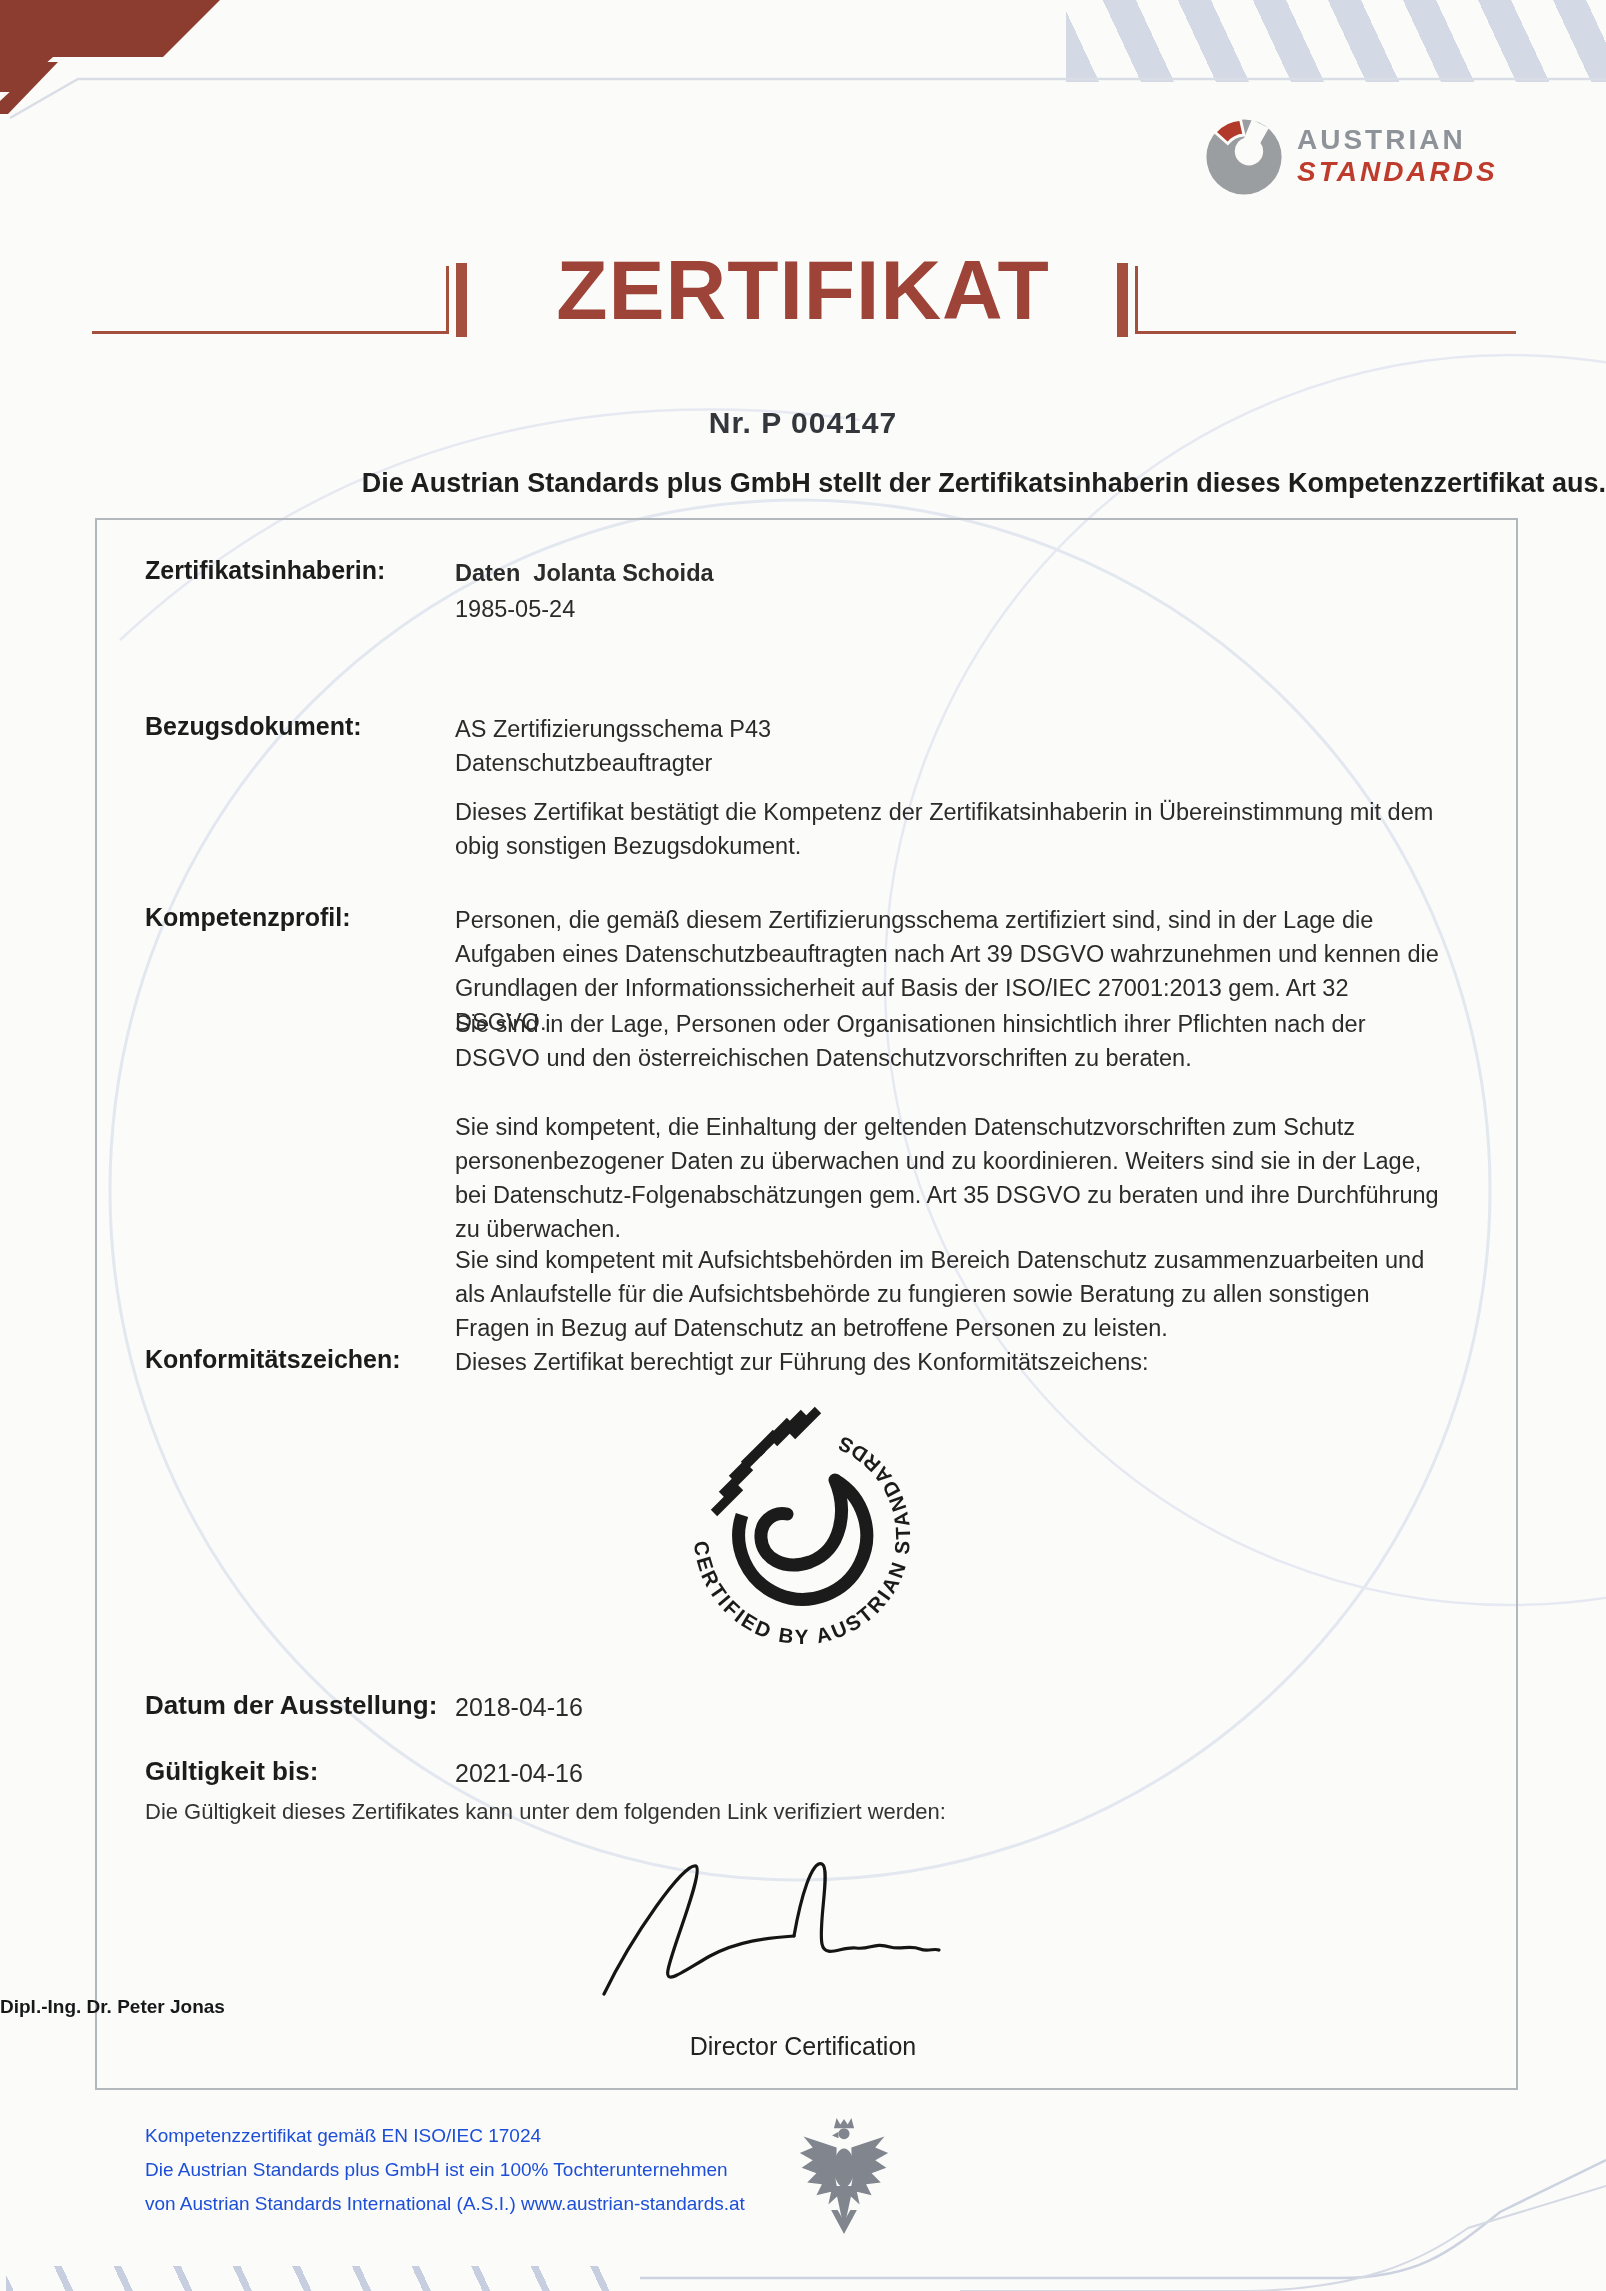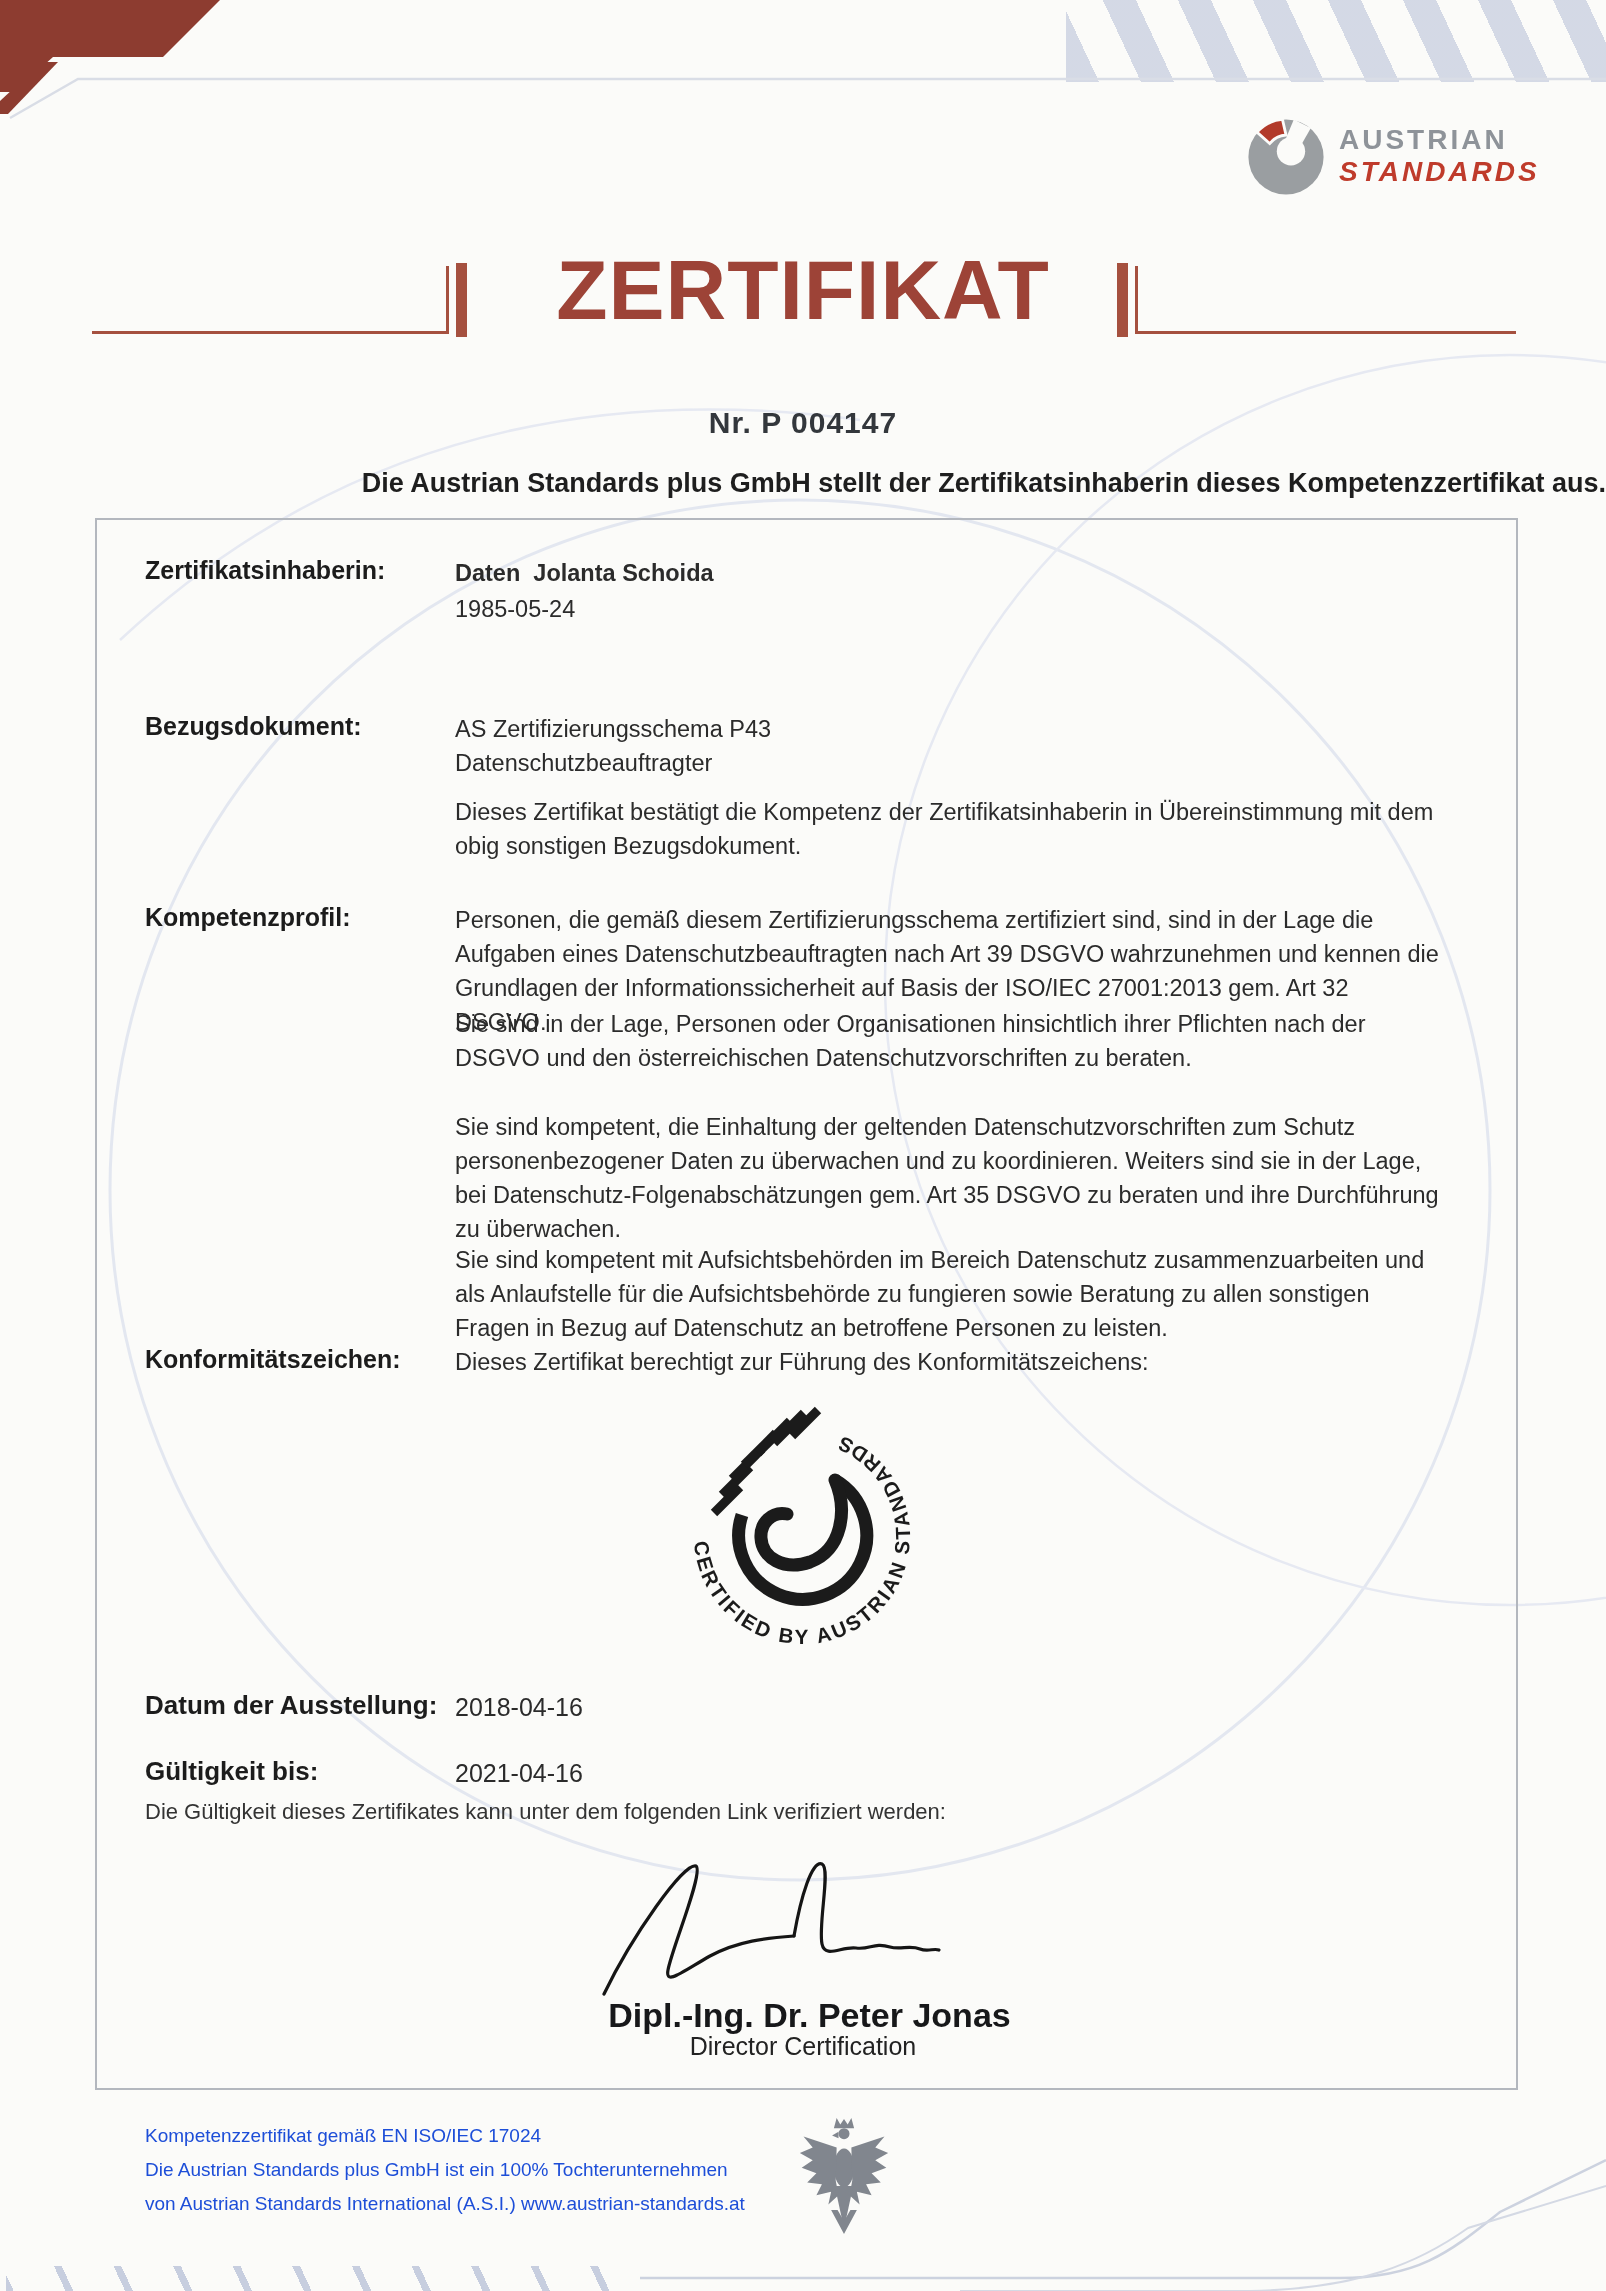--- a/index.html
+++ b/index.html
@@ -14,40 +14,40 @@
   .stripes-tr{
     position:absolute; right:0; top:0; width:540px; height:82px; z-index:0;
     background:repeating-linear-gradient(65deg,#cdd3e2 0 30px,rgba(0,0,0,0) 30px 68px);
     opacity:.85;
   }
   .stripes-bl{
     position:absolute; left:6px; top:2266px; width:640px; height:25px; z-index:0;
     background:repeating-linear-gradient(65deg,#c7cedf 0 7px,rgba(0,0,0,0) 7px 54px);
   }
   
-  .logo{left:1247px; top:118px; display:flex; align-items:flex-start; z-index:2;}
+  .logo{left:1205px; top:118px; display:flex; align-items:flex-start; z-index:2;}
   .logo-text{margin-left:14px; margin-top:6px; letter-spacing:3px; font-weight:bold; line-height:32px; font-size:28px;}
   .logo-line1{color:#8e9399;}
   .logo-line2{color:#bf3b2b;font-style:italic;}
   
   .title{left:0; right:0; top:248px; text-align:center; z-index:2;
     font-size:84px; font-weight:bold; color:#9d4337; letter-spacing:1px; line-height:1;}
   .rule{background:#a5503f; z-index:2;}
   .cert-no{left:0; right:0; top:406px; text-align:center; z-index:2;
     font-size:30px; font-weight:bold; color:#33373c; letter-spacing:1px;}
   .intro{left:0; right:0; top:468px; text-align:right; z-index:2;
     font-size:27px; font-weight:bold; color:#1e1e1e;}
   
   .box{left:95px; top:518px; width:1423px; height:1572px; border:2px solid #b3b7be; z-index:1; box-sizing:border-box;}
   .label{left:145px; width:300px; font-size:25px; font-weight:bold; color:#1c1c1c; z-index:2;}
   .value{left:455px; width:990px; font-size:23.5px; line-height:34px; color:#2b2b2b; z-index:2;}
   .bold{font-weight:bold;}
   .prewrap{white-space:pre-wrap;}
   .small-note{left:145px; width:1100px; font-size:22px; line-height:29px; color:#333; z-index:2;}
-  .sig-name{left:0; right:0; top:1996px; text-align:center; font-size:34px; font-weight:bold; color:#17181a; z-index:2;margin-left:13px;}
+  .sig-name{left:0; right:0; top:1996px; text-align:left; font-size:19px; font-weight:bold; color:#17181a; z-index:2;}
   .sig-title{left:0; right:0; top:2032px; text-align:center; font-size:25px; color:#222; z-index:2;}
   .footer-line{left:145px; font-size:19px; color:#1d4ed8; z-index:2;}
   .seal{left:652px; top:1378px; z-index:2;}
   .signature{left:598px; top:1852px; z-index:2;}
   .eagle{left:798px; top:2116px; z-index:2;}
 </style>
 </head>
 <body>
 
 <div class="page">

